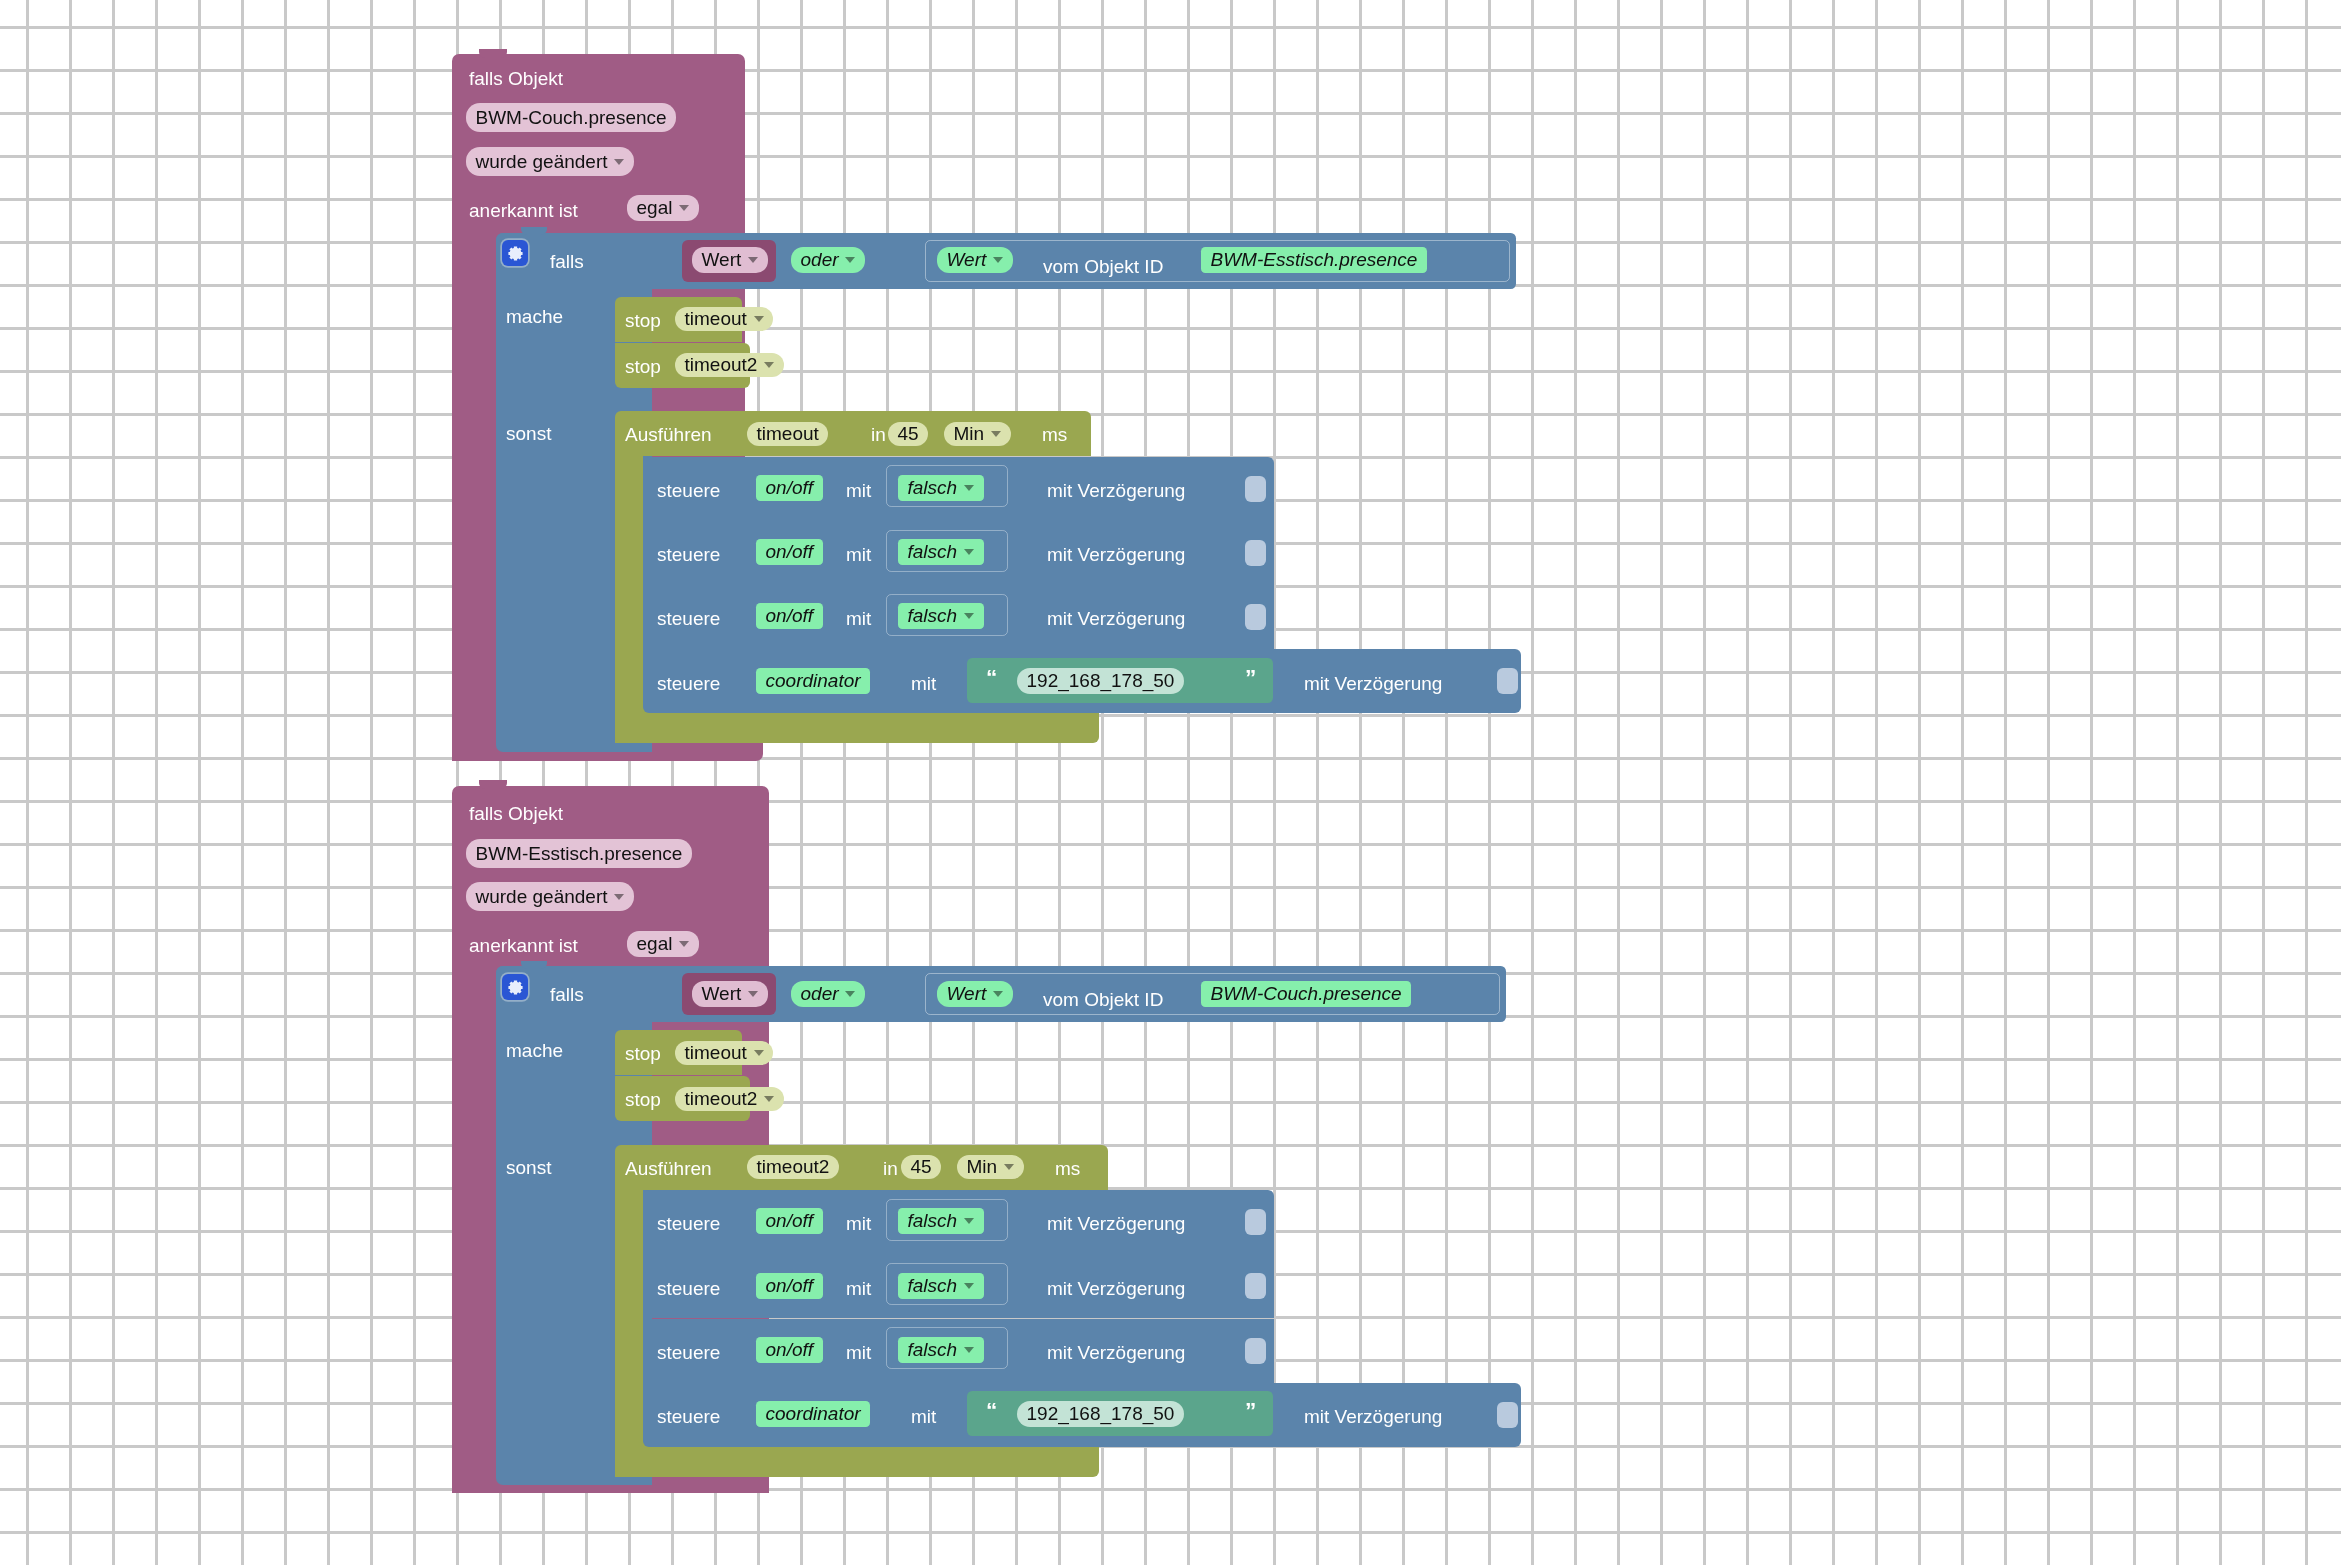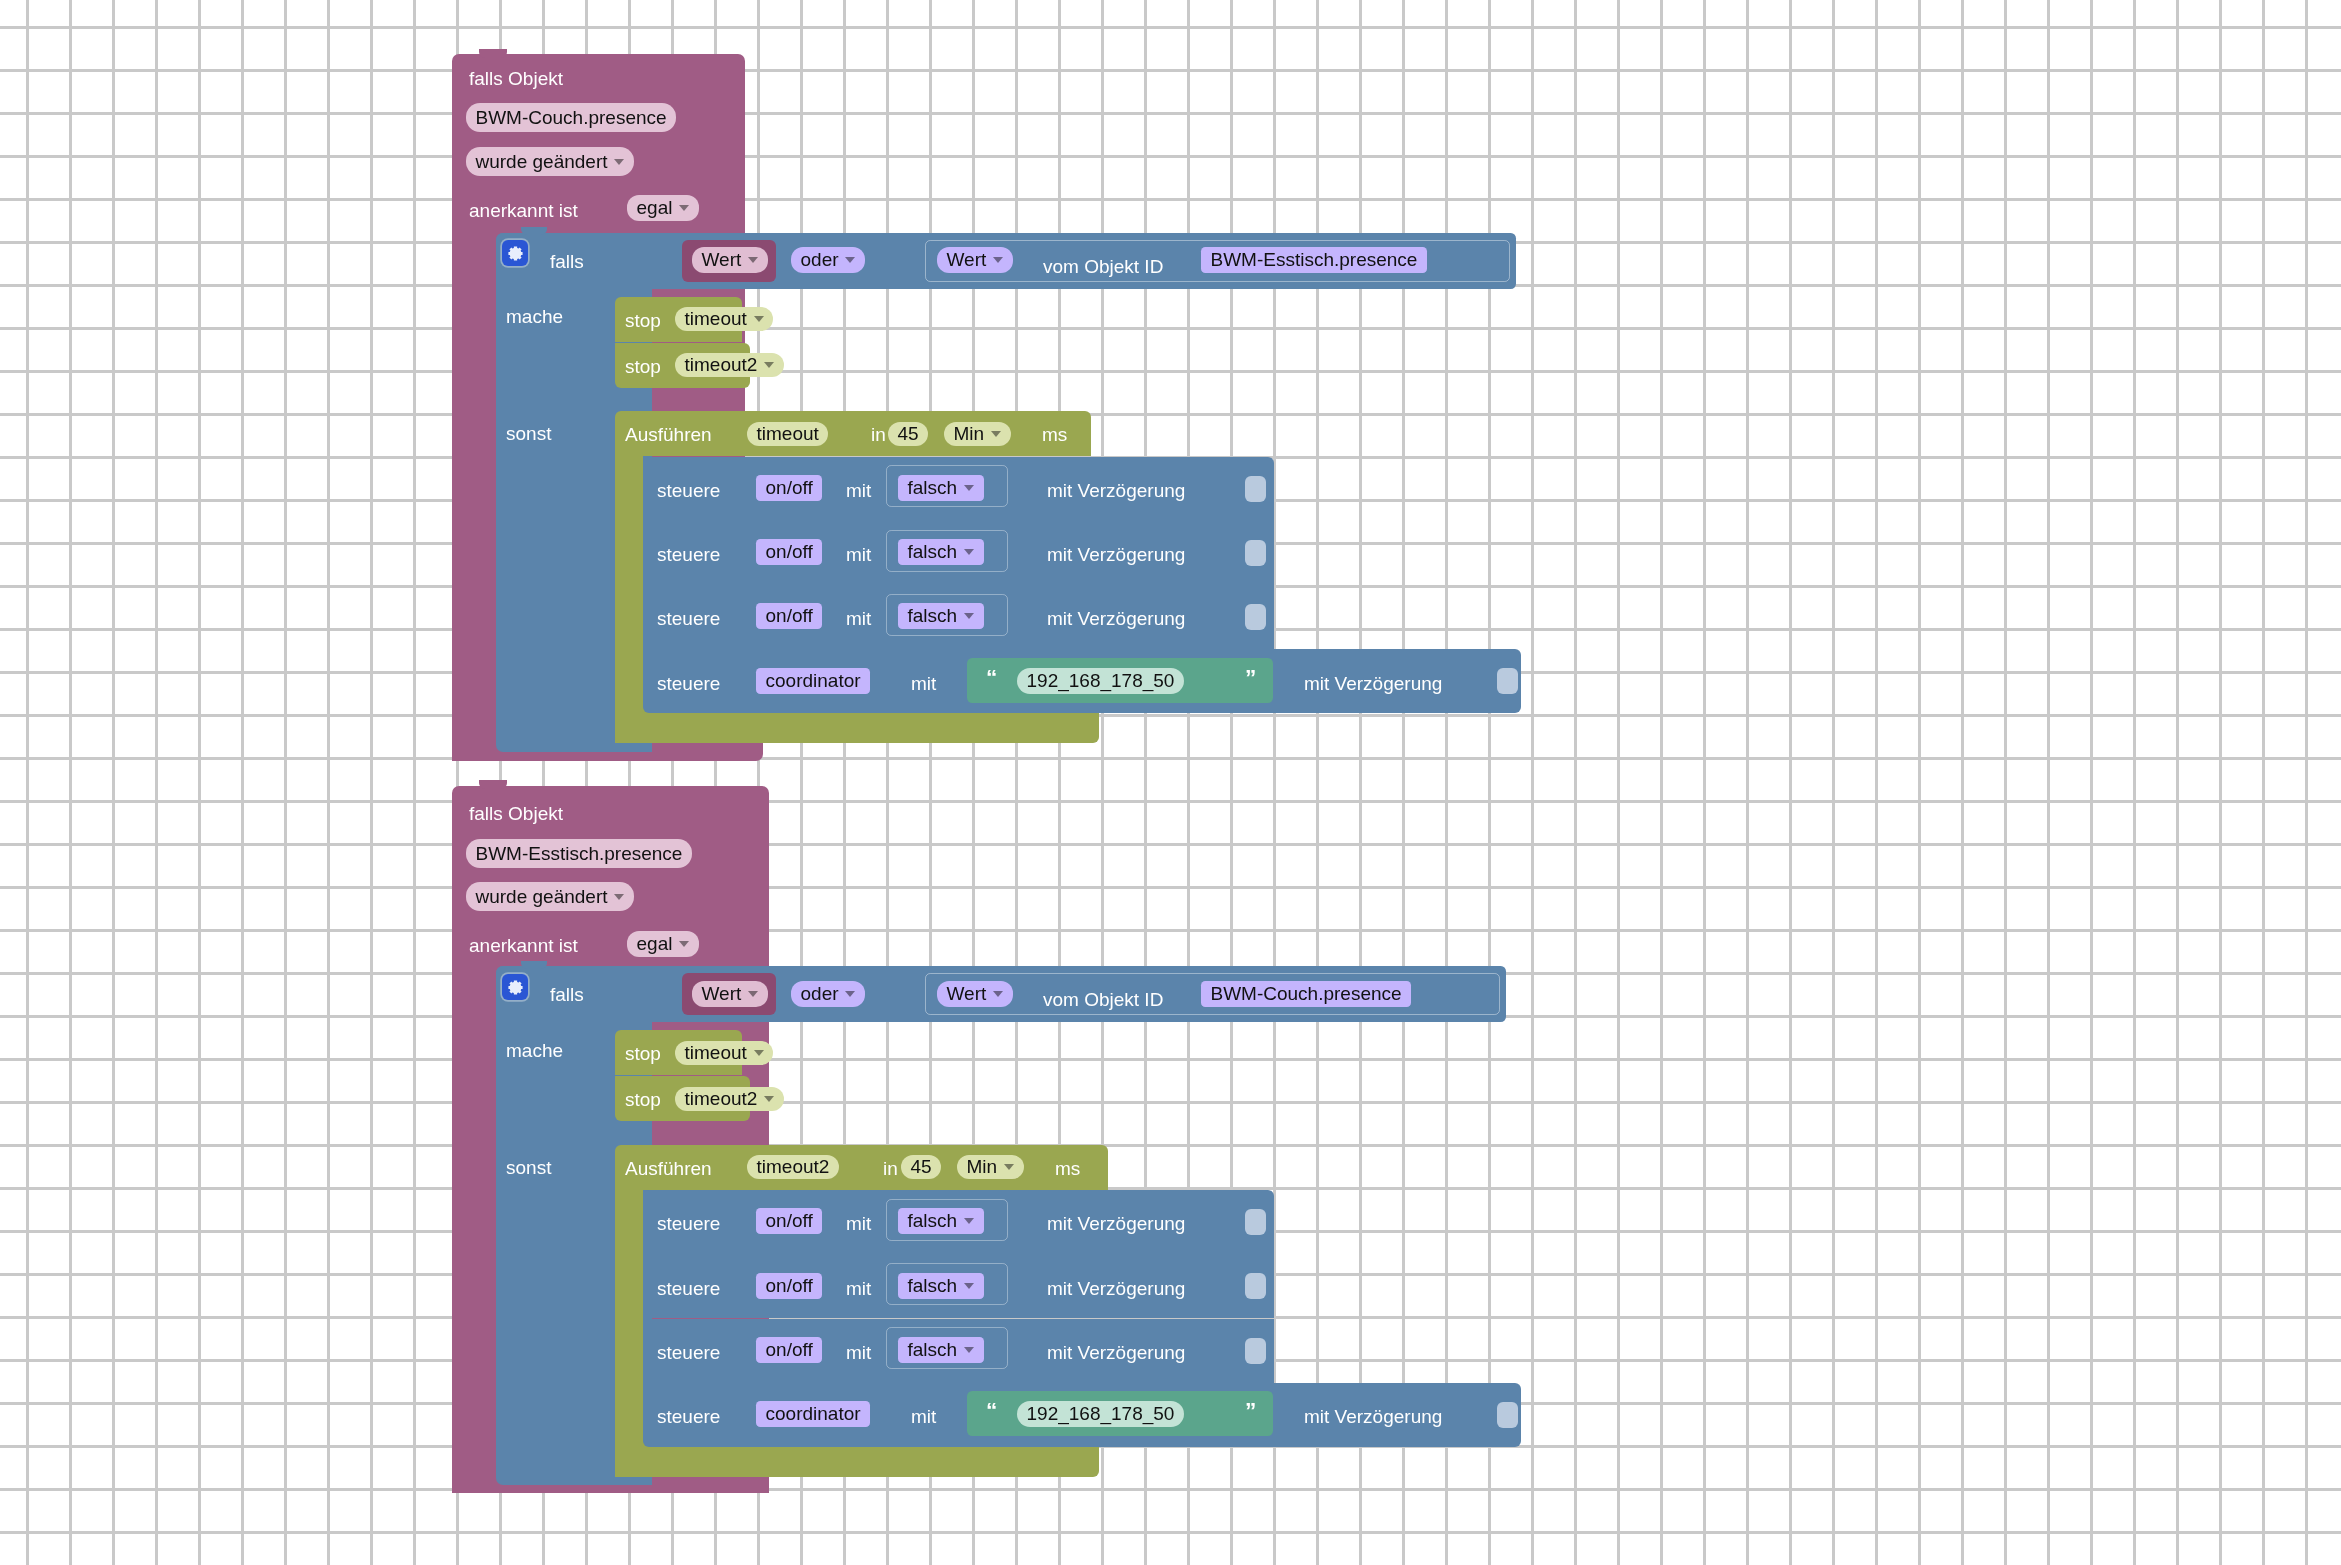--- a/index.html
+++ b/index.html
@@ -44,21 +44,21 @@
   
   .field{
     position:absolute;display:flex;align-items:center;gap:6px;
     box-sizing:border-box;border-radius:12px;
     font-size:19px;color:#111;white-space:nowrap;
     padding:0 9.5px;height:26px;
   }
   .f-pinkLight{background:#e0bdd2;}
   .f-pinkLight2{background:#e3c3d6;}
   .f-oliveLight{background:#dbe2ae;}
-  .f-blueLight{background:#c4b5fd;}
+  .f-blueLight{background:#86efac;font-style:italic;}
   .f-greenLight{background:#c3e3d6;}
   .f-rect{border-radius:4.3px;}
   .caret{
     width:0;height:0;border-left:5.2px solid transparent;border-right:5.2px solid transparent;
     border-top:6px solid rgba(0,0,0,.45);margin-left:0.9px;flex:0 0 auto;
   }
 
   
   .socket{
     position:absolute;box-sizing:border-box;

